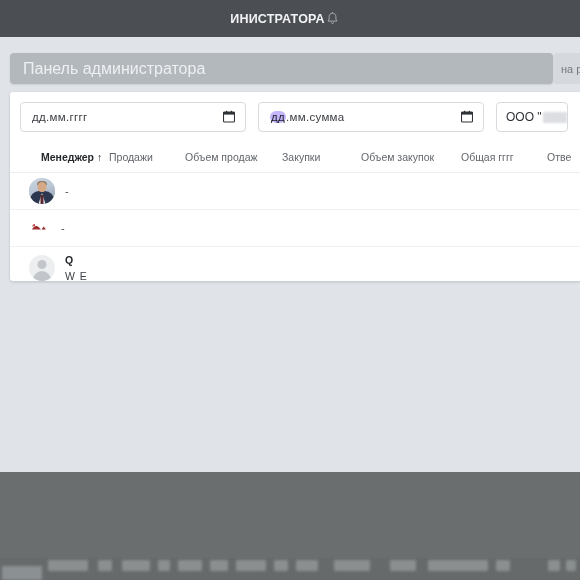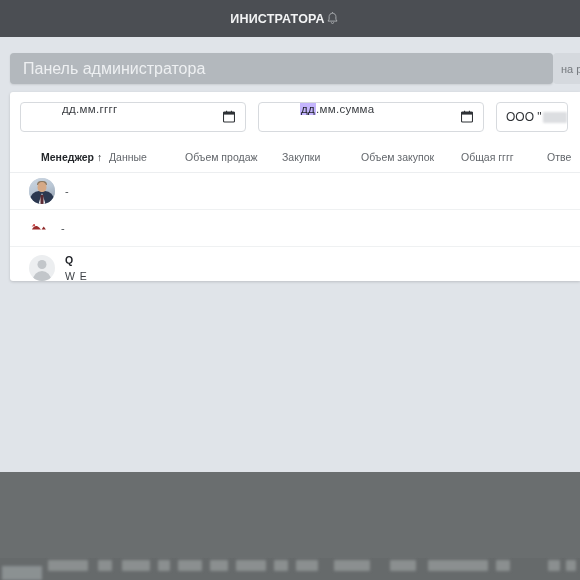--- a/index.html
+++ b/index.html
@@ -71,28 +71,28 @@
   }
 
   
   .filters {
     display: flex; align-items: center; gap: 12px;
     padding: 10px 0 10px 10px;
   }
   .date-field {
     position: relative; width: 226px; height: 30px;
     border: 1px solid #d7dade; border-radius: 4px; background: #fff;
-    display: flex;  padding-left: 30px;
+    display: flex; align-items: center;
   }
   .date-text {
     font-size: 11.5px; color: #3a3d42; margin-left: 11px;
     letter-spacing: .3px; white-space: nowrap;
   }
   .date-text .seg-sel {
-    background: #c4b5fd; color: #1c1f24; padding: 0 1px; border-radius: 0;
+    background: #c4b5fd; color: #1c1f24; padding: 0 1px; border-radius: 6px;
   }
   .cal-icon {
     position: absolute; right: 10px; top: 50%; transform: translateY(-50%);
     display: flex;
   }
   .text-field {
     width: 72px; height: 30px; border: 1px solid #d7dade; border-radius: 4px;
     background: #fff; display: flex; align-items: center; overflow: hidden;
     flex: none;
   }
@@ -266,21 +266,21 @@
           <col style="width:100px">
           <col style="width:86px">
         <col style="width:33px">
       </colgroup>
       <thead>
         <tr>
           <th class="sorted">
             <span>Менеджер</span>
             <span>↑</span>
           </th>
-          <th>Данные</th>
+          <th>Продажи</th>
           <th>Объем продаж</th>
           <th>Закупки</th>
           <th>Объем закупок</th>
           <th>Общая гггг</th>
           <th>Отве</th>
         </tr>
       </thead>
       <tbody>
 
         <tr>

